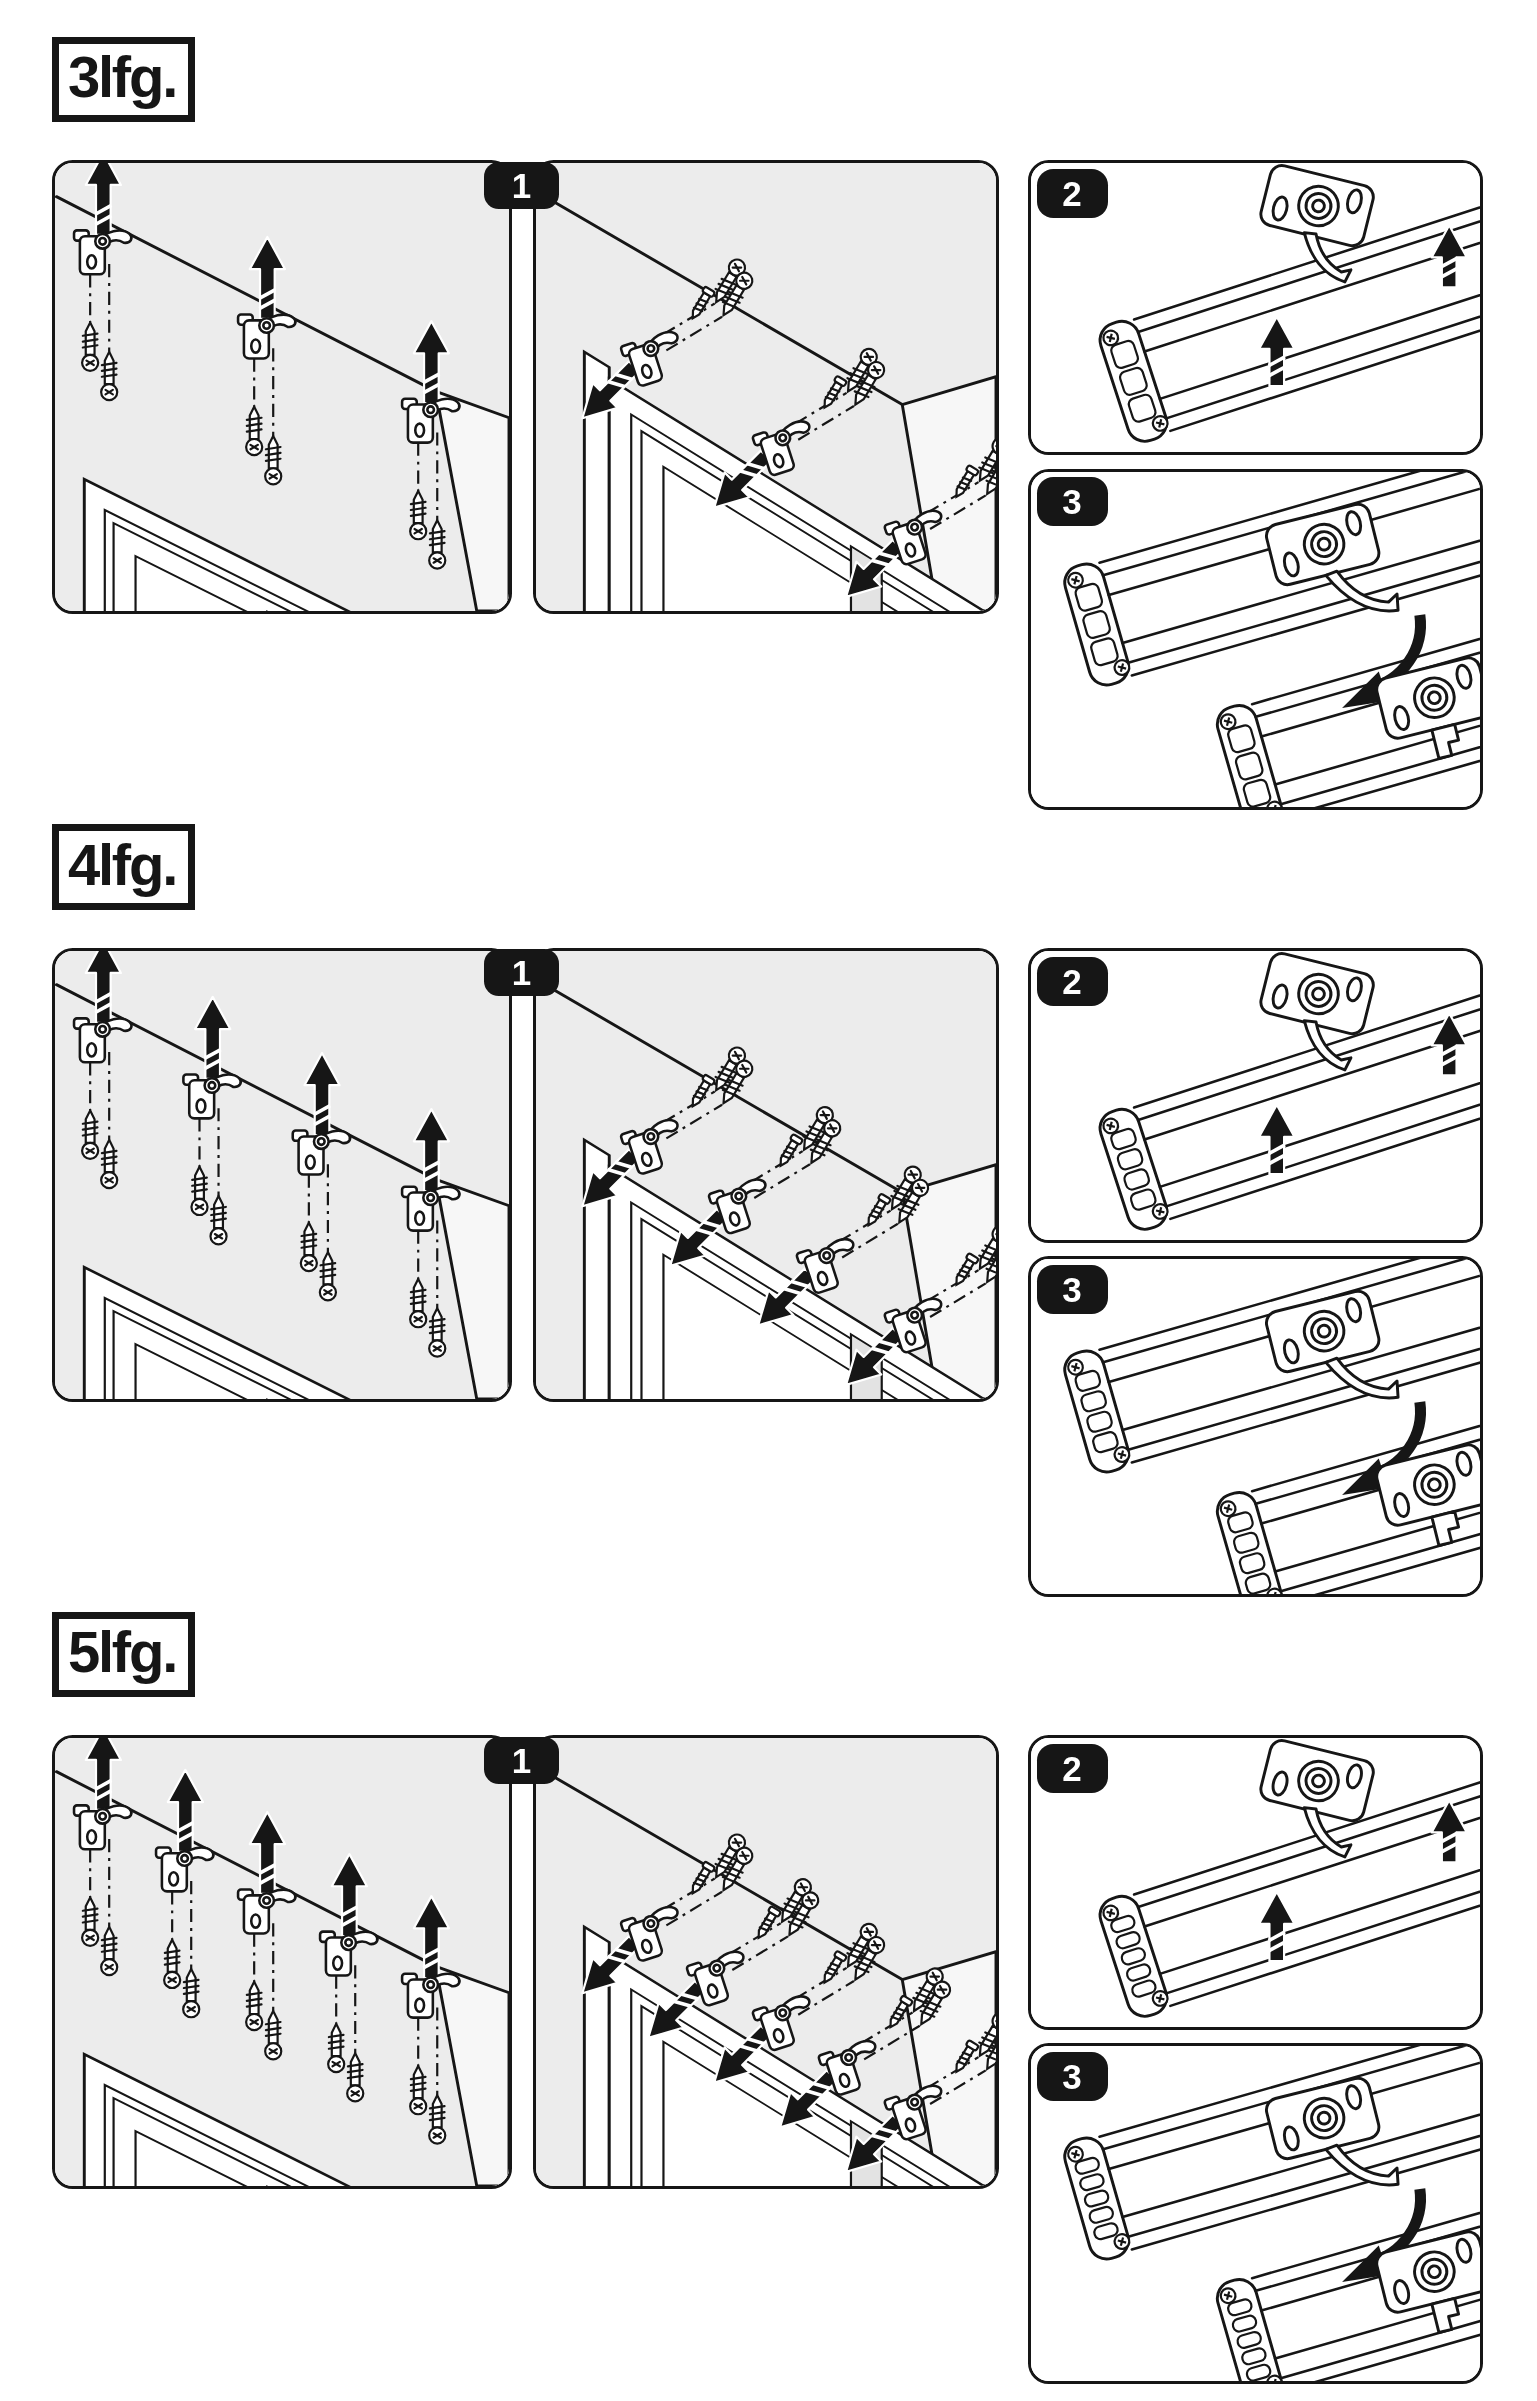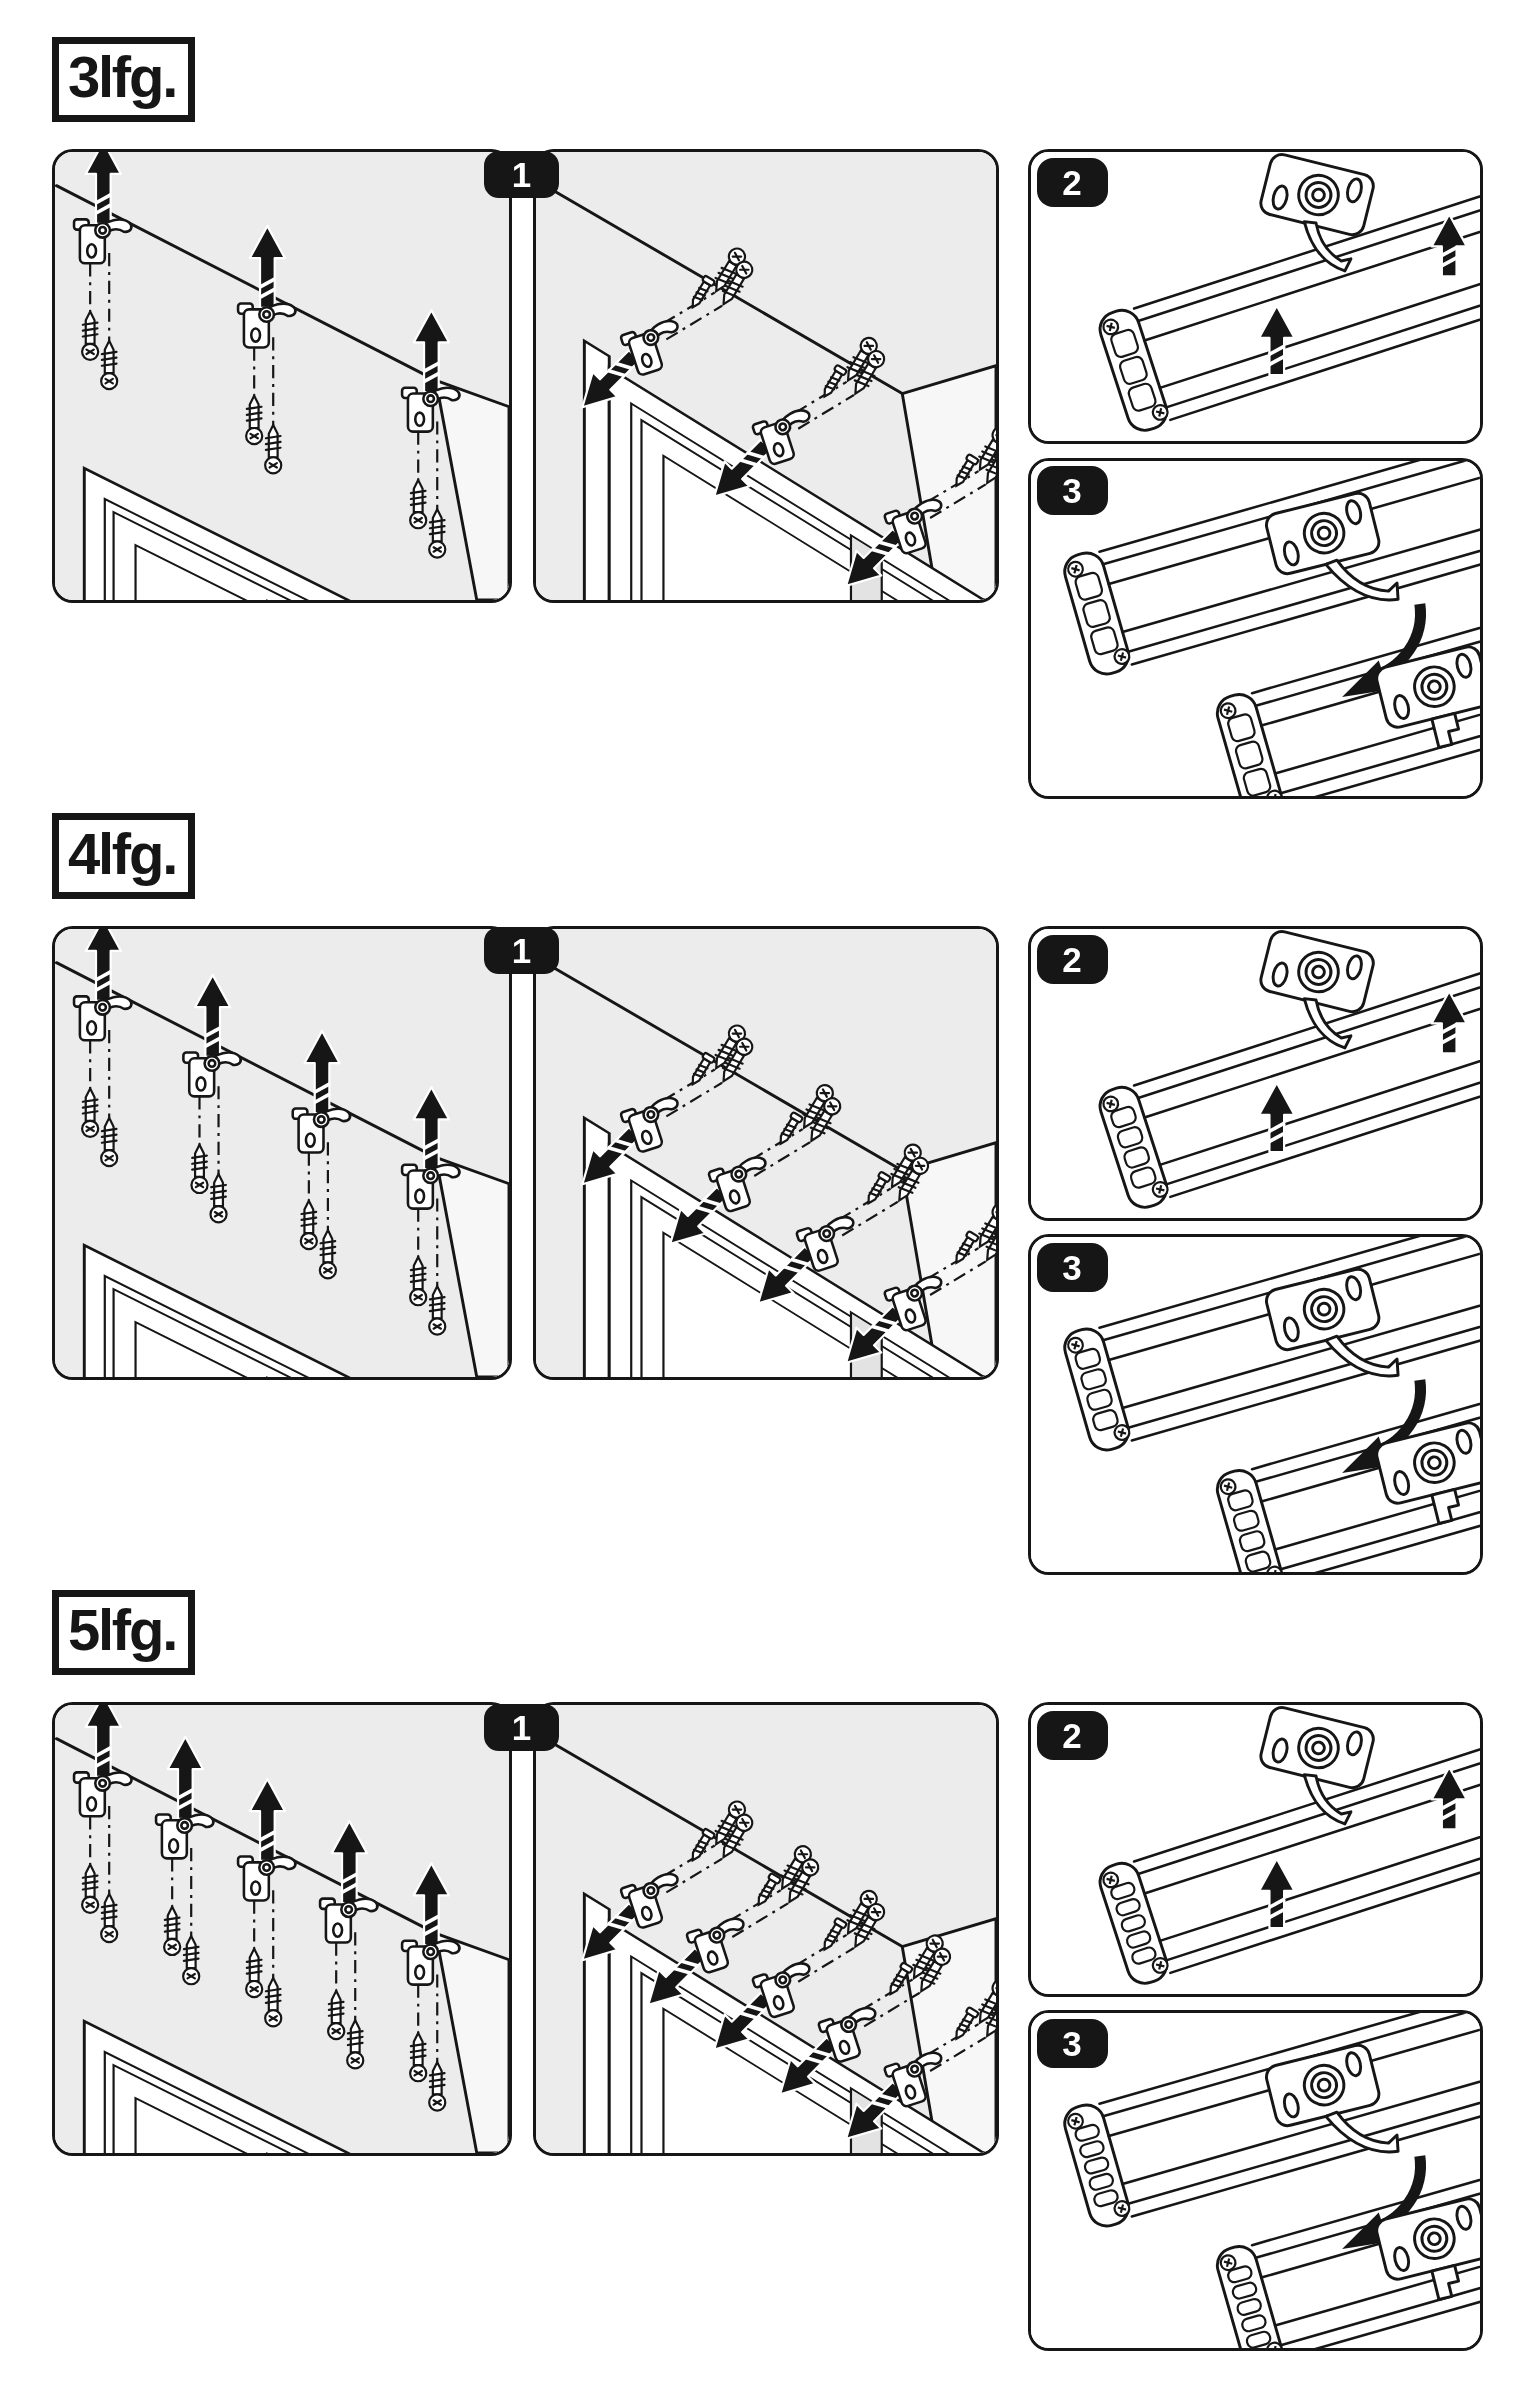--- a/index.html
+++ b/index.html
@@ -9,21 +9,21 @@
     position:relative;overflow:hidden;
   }
   .page{box-sizing:border-box;padding:37px 52px 0 52px;}
   .section{margin-bottom:14.8px;}
   .size-label{
     display:inline-block;
     border:7.4px solid #161616;background:#fff;color:#161616;
     font-weight:bold;font-size:58px;line-height:1;
     letter-spacing:-2.2px;
     padding:4.4px 11.8px 8.9px 8.9px;
-    margin-bottom:27px;
+    margin-bottom:38px;
   }
   .row{position:relative;display:flex;align-items:flex-start;}
   .panel{
     position:relative;box-sizing:border-box;
     border:3.7px solid #161616;border-radius:20.7px;
     overflow:hidden;background:#fff;
   }
   .panel-a{width:460px;height:454px;}
   .panel-b{width:466px;height:454px;margin-left:20.7px;}
   .right-col{margin-left:29px;display:flex;flex-direction:column;gap:13.3px;}

